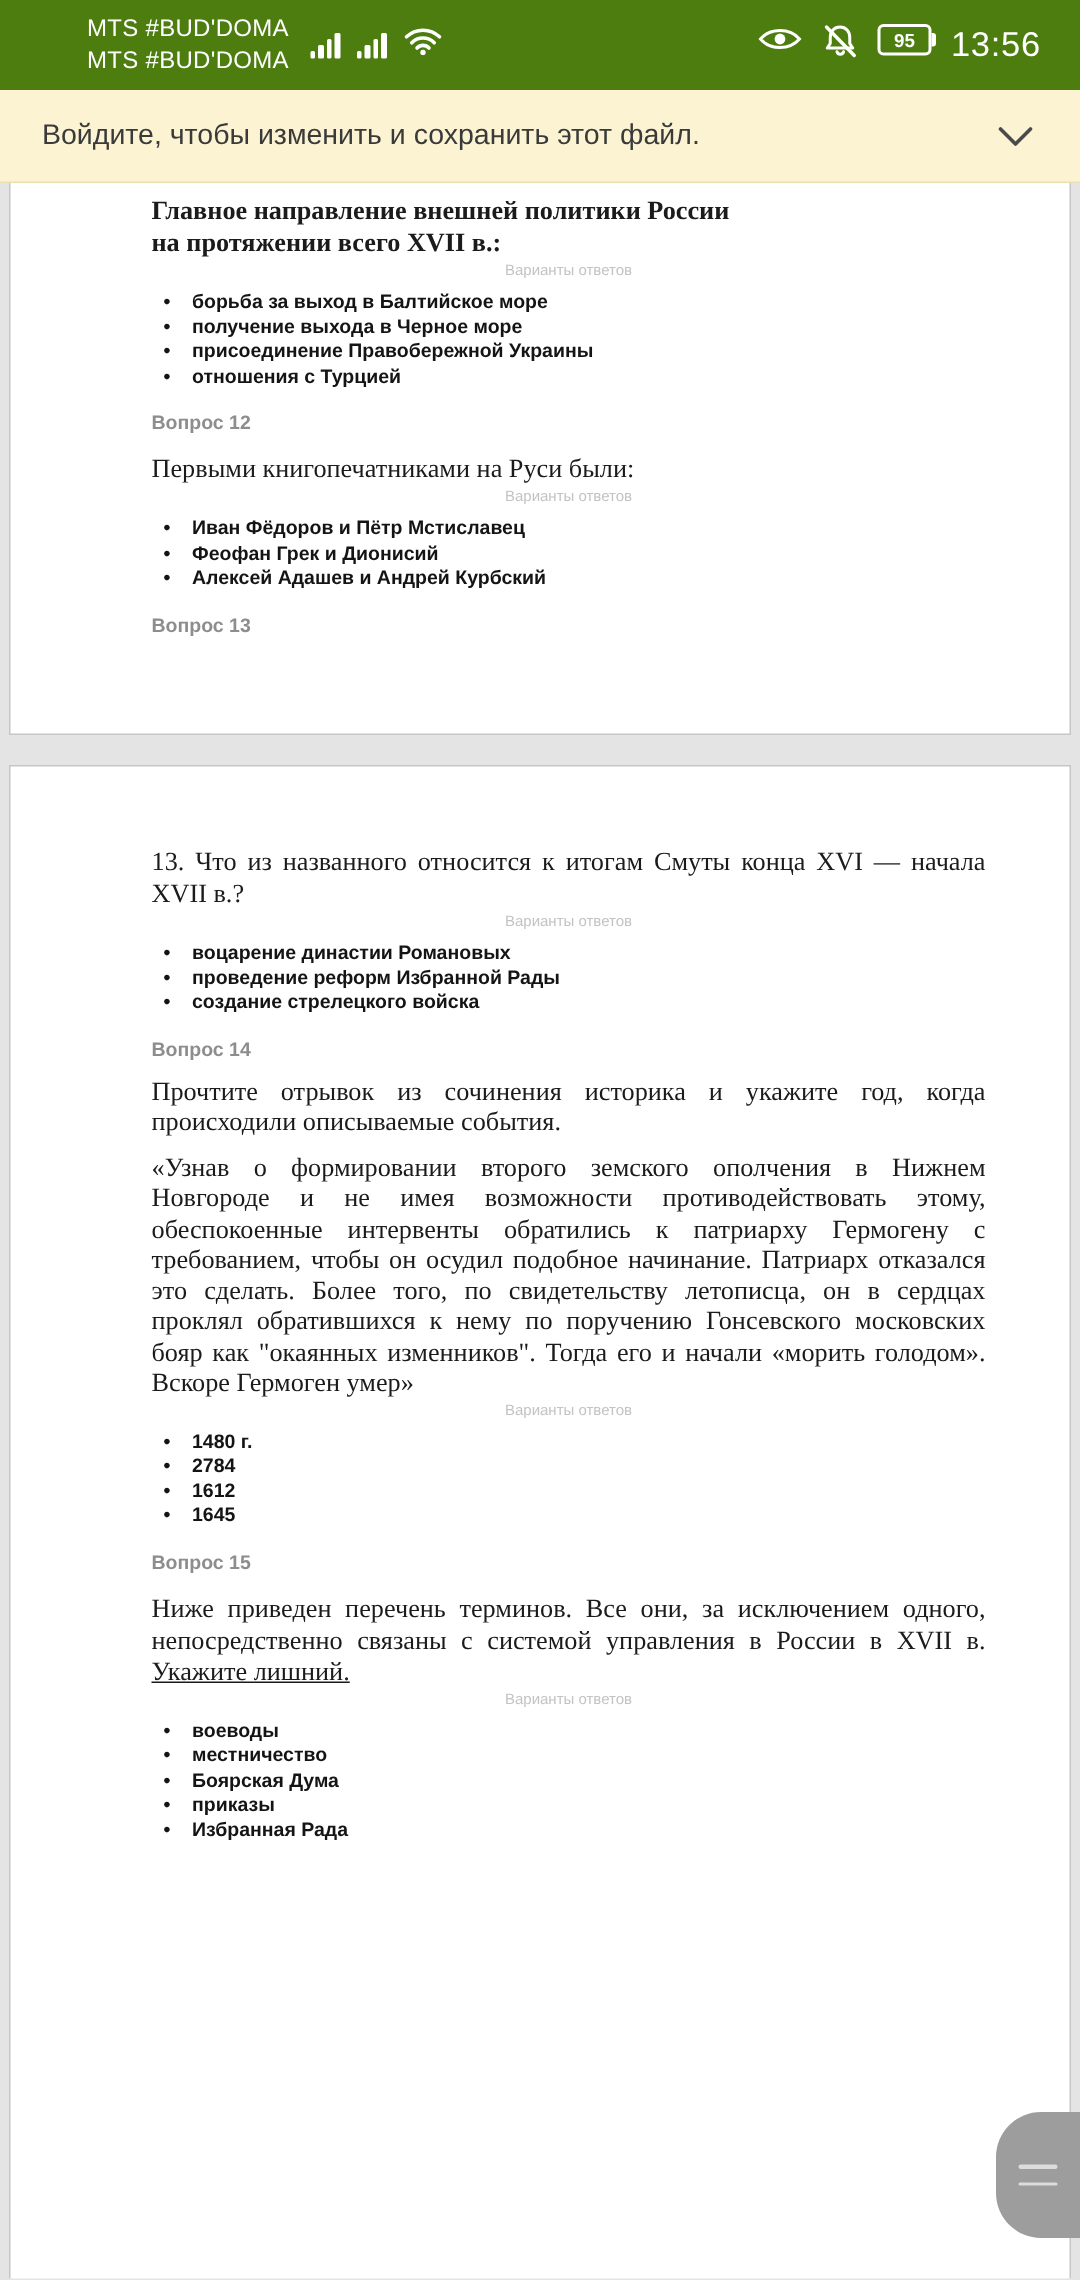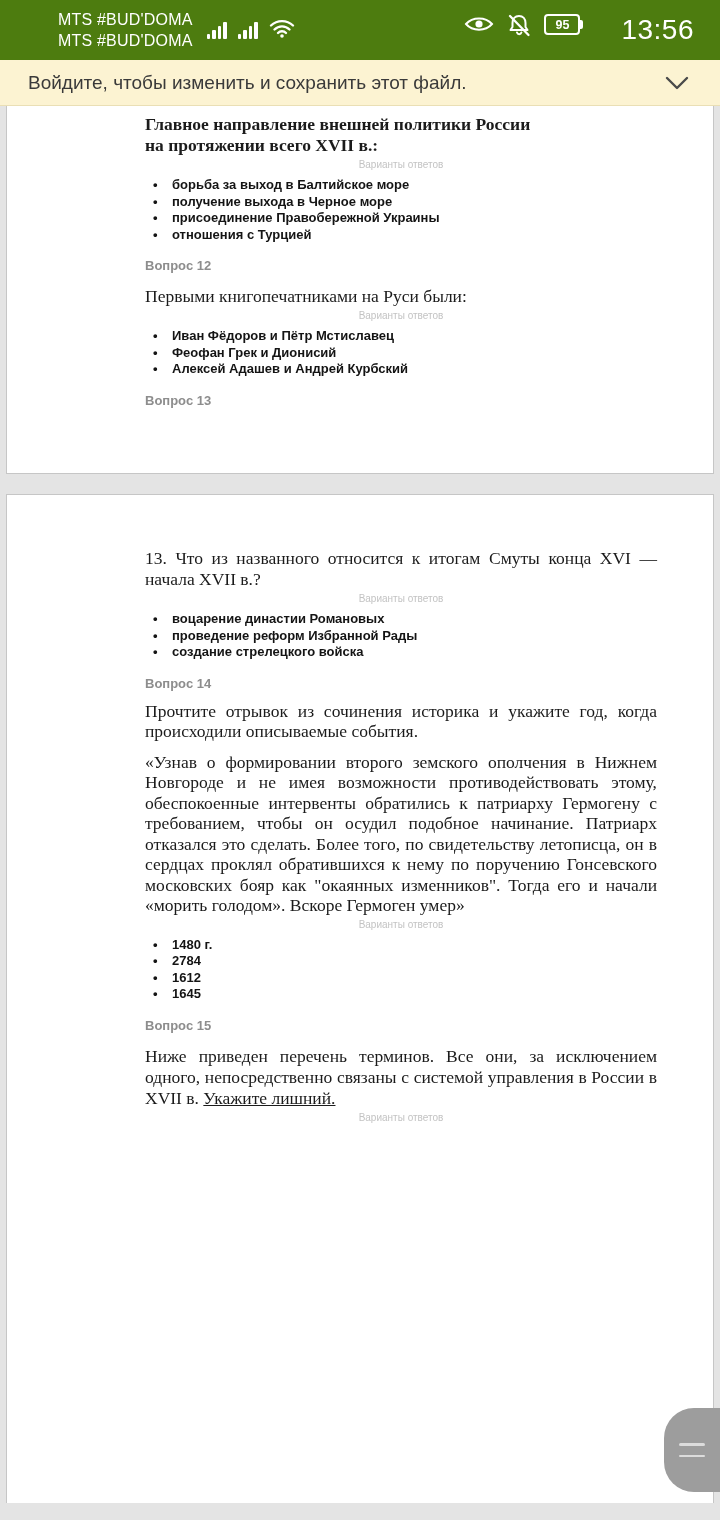--- a/index.html
+++ b/index.html
@@ -10,33 +10,33 @@
   .status-bar { height: 60px; background: #4d7c0f; color: #fff; display: flex; align-items: center; padding-left: 58px; }
   .carriers { font-size: 16px; line-height: 21px; letter-spacing: .2px; white-space: nowrap; }
   .sb-icons-left { display: flex; align-items: center; gap: 11px; margin-left: 14px; }
   .sb-right { margin-left: auto; display: flex; align-items: flex-start; gap: 13px; padding-right: 26px; }
   .sig { display: flex; align-items: flex-end; gap: 2px; height: 17px; }
   .sig i { display: block; width: 3.5px; background: #fff; border-radius: 1px; }
   .battery { position: relative; display: flex; align-items: center; justify-content: center;
              width: 36px; height: 21px; border: 2px solid #fff; border-radius: 4px;
              font-size: 12.5px; font-weight: 700; color: #fff; }
   .battery .nub { position: absolute; right: -5px; width: 3px; height: 9px; background: #fff; border-radius: 0 2px 2px 0; }
-  .time { font-size: 28px; font-weight: 500; letter-spacing: .5px; margin-left: 28px; }
+  .time { font-size: 23px; font-weight: 500; letter-spacing: .5px; }
 
   
-  .banner { height: 46px; background: #fcf3d2; border-bottom: 1px solid #eadfb5; display: flex; align-items: center; padding: 0 24px 0 28px; }
+  .banner { height: 62px; background: #fcf3d2; border-bottom: 1px solid #eadfb5; display: flex; align-items: center; padding: 0 24px 0 28px; }
   .banner-text { flex: 1; font-size: 19px; color: #3a3a3a; }
   .banner-chevron { display: flex; align-items: center; padding: 6px; }
 
   
   .doc-area { position: relative; height: 1397px; background: #e4e4e4; overflow: hidden; }
   .page { background: #fff; margin: 0 6px; border: 1px solid #c6c6c6; overflow: hidden; }
   .page1 { height: 368px; border-top: none; }
   .page2 { margin-top: 20px; height: 1120px; }
-  .page-content { padding: 0 56px 0 94px; margin-left: 44px; }
+  .page-content { padding: 0 56px 0 94px; }
   .page1 .page-content { margin-top: -5px; }
   .page2 .page-content { padding-top: 40px; }
 
   .q-text { font-family: "Liberation Serif", serif; font-size: 17.5px; line-height: 21px; color: #1b1b1b; margin: 13px 0 3px; white-space: pre-line; }
   .q-text.bold { font-weight: 700; }
   .p-text { font-family: "Liberation Serif", serif; font-size: 17.5px; line-height: 20.5px; color: #1b1b1b; margin: 10px 0 3px; }
   .justify { text-align: justify; }
   .underline { text-decoration: underline; }
   .answers-label { font-size: 10px; color: #c3c3c3; margin: 2px 0 5px; text-align: center; }
   .q-label { font-size: 13px; font-weight: 700; color: #8d8d8d; margin: 16px 0 6px; }
@@ -151,20 +151,27 @@
           <div class="answers-label">Варианты ответов</div>
           <ul class="bullets">
             <li>1480 г.</li>
             <li>2784</li>
             <li>1612</li>
             <li>1645</li>
           </ul>
           <div class="q-label">Вопрос 15</div>
           <div class="q-text justify"><span>Ниже приведен перечень терминов. Все они, за исключением одного, непосредственно связаны с системой управления в России в XVII в. </span><span class="underline">Укажите лишний.</span></div>
           <div class="answers-label">Варианты ответов</div>
+          <ul class="bullets">
+            <li>воеводы</li>
+            <li>местничество</li>
+            <li>Боярская Дума</li>
+            <li>приказы</li>
+            <li>Избранная Рада</li>
+          </ul>
         </div>
     </section>
   </main>
 
   <div class="scroll-handle">
     <span class="handle-line"></span>
     <span class="handle-line"></span>
   </div>
 
 </div>

